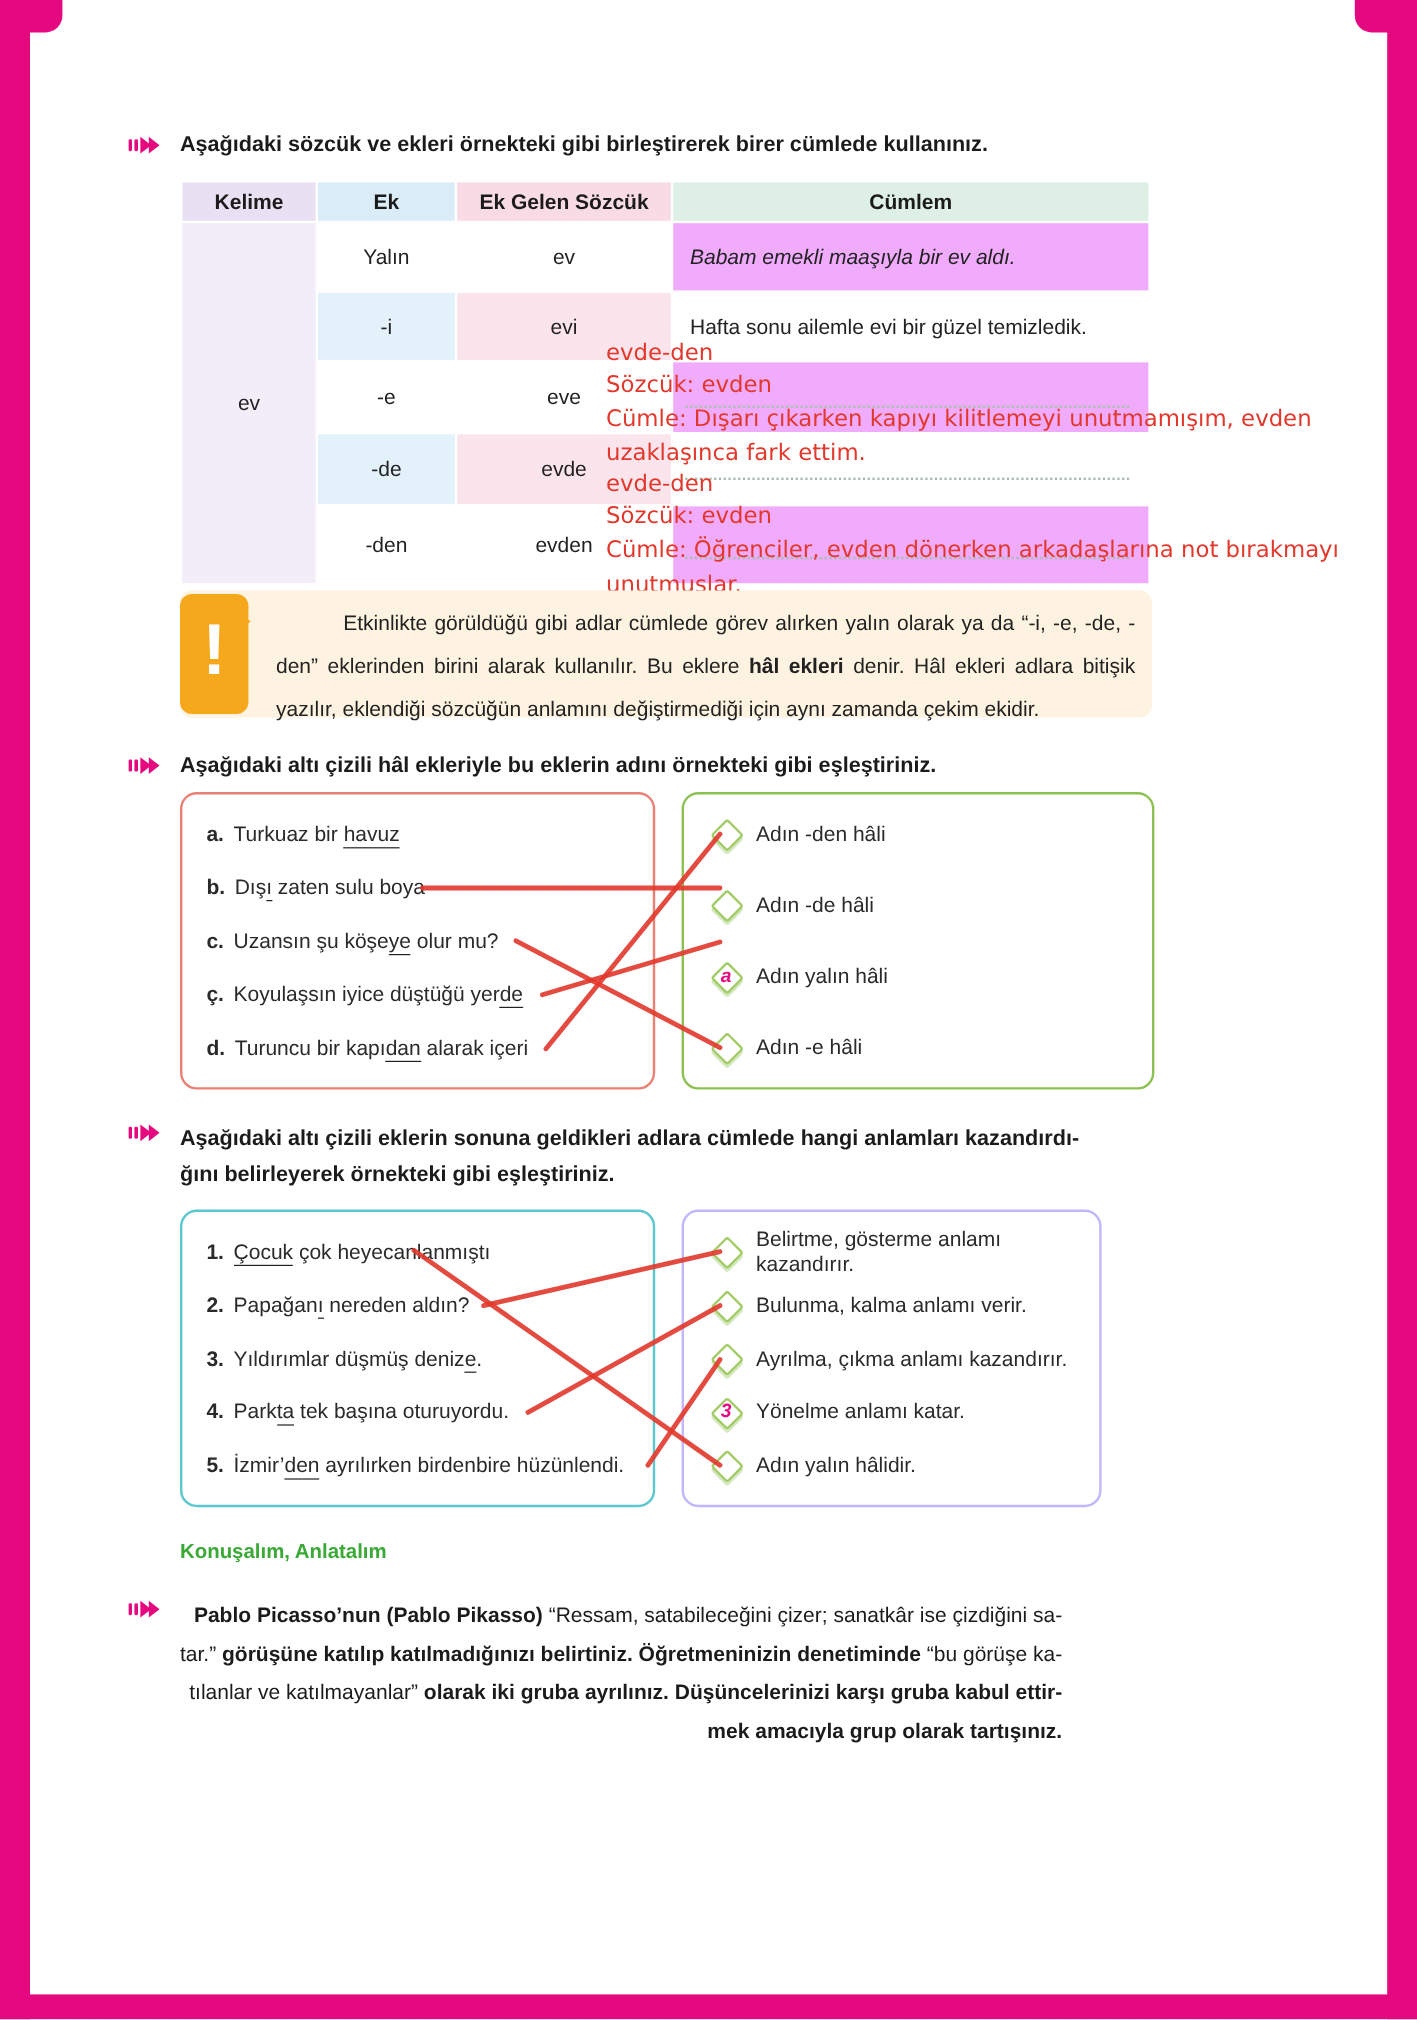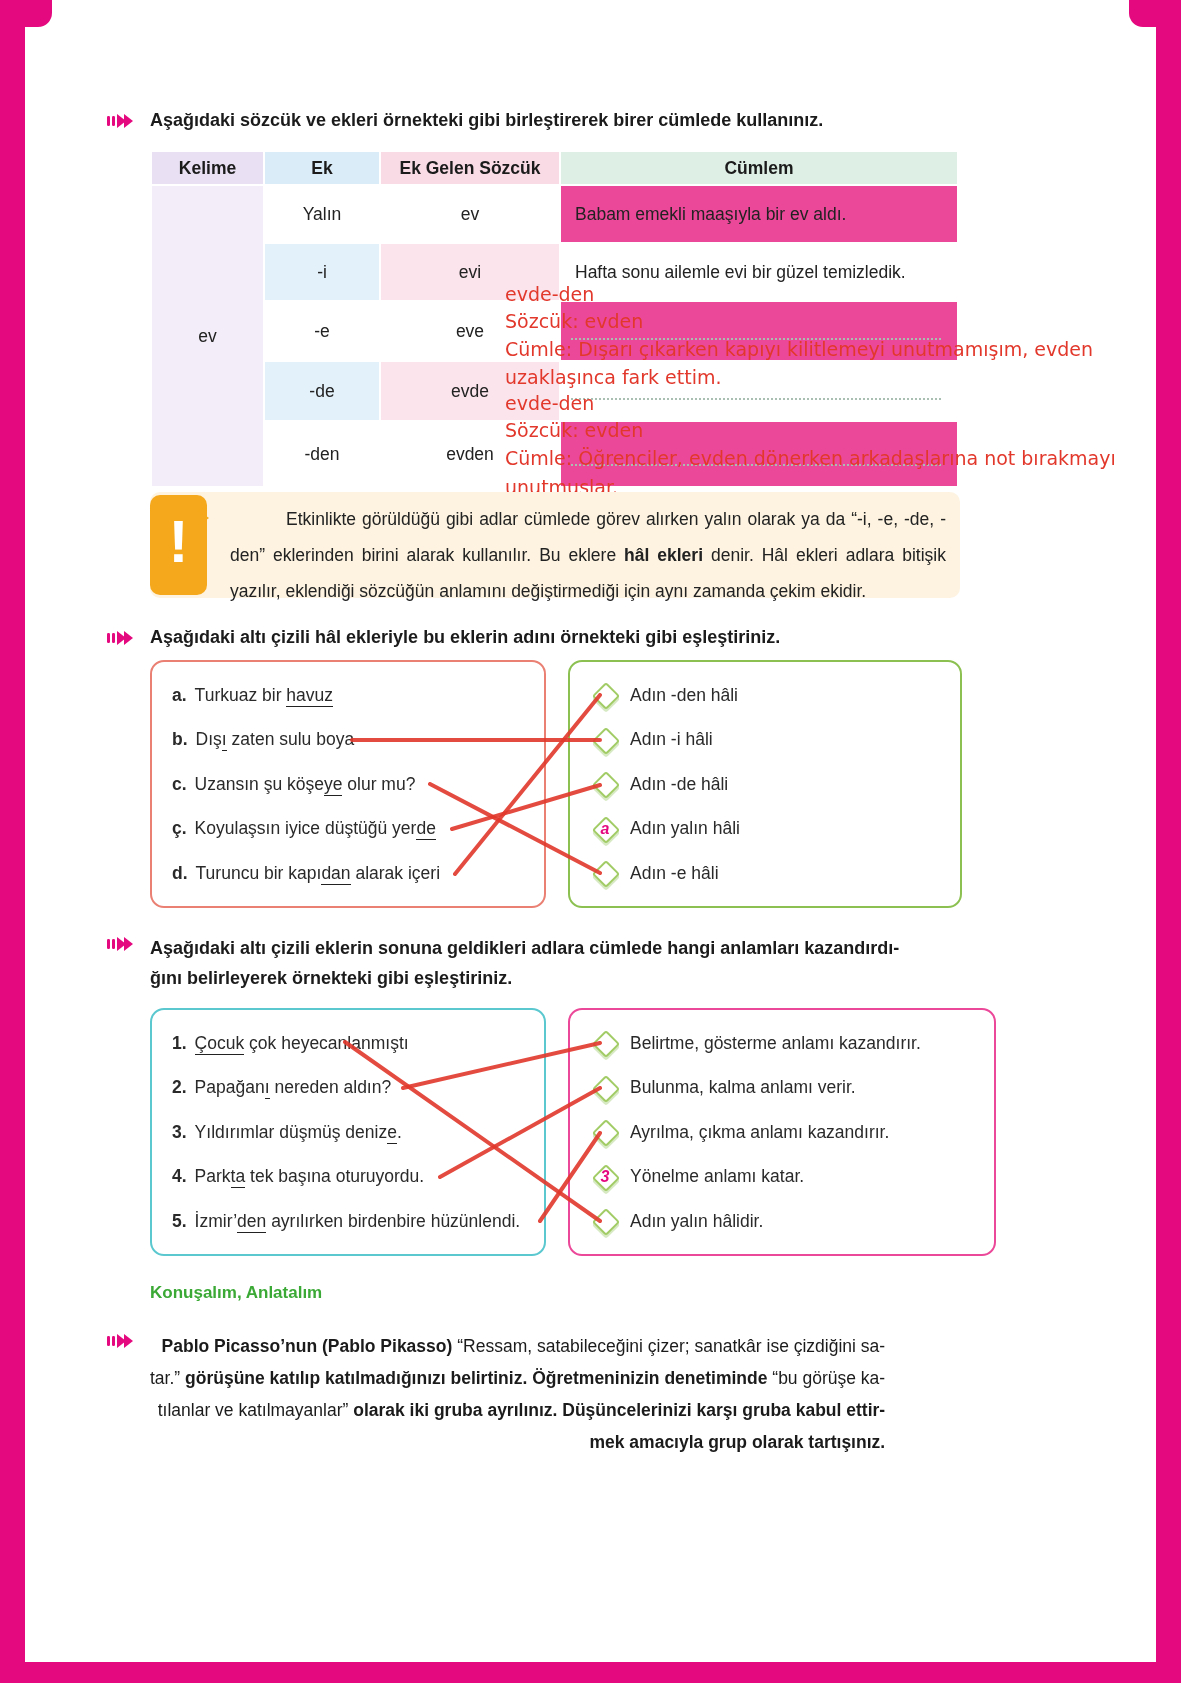--- a/index.html
+++ b/index.html
@@ -28,21 +28,21 @@
   .suffix-table{position:absolute;left:150px;top:150px;border-collapse:separate;border-spacing:2px;}
   .suffix-table th{height:32px;font-size:17.5px;color:#1b1b1b;text-align:center;vertical-align:middle;}
   .suffix-table td{font-size:17.5px;color:#222;text-align:center;vertical-align:middle;background:#fff;}
   .th-kelime{background:#e9e1f3;}
   .th-ek{background:#daecf7;}
   .th-sozcuk{background:#f9dbe5;}
   .th-cumle{background:#def0e5;}
   td.kelime-body{background:#f2edf8;}
   td.tint-blue{background:#e3f1fa;}
   td.tint-pink{background:#fbe4ec;}
-  td.tint-green{background:#ec4899;}
+  td.tint-green{background:#f0abfc;font-style:italic;}
   td.cumle{text-align:left;padding-left:14px;position:relative;}
   .dotline{position:absolute;left:10px;right:16px;bottom:20px;border-bottom:2px dotted #a9bfb1;}
 
   
   .hw-layer{position:absolute;inset:0;pointer-events:none;}
   .hw{position:absolute;white-space:nowrap;font-family:"DejaVu Sans",sans-serif;font-size:19px;color:var(--pen);}
 
   
   .note-box{position:absolute;left:150px;top:492px;width:810px;height:106px;background:#fdf3e0;border-radius:10px;}
   .note-badge{position:absolute;left:0;top:3px;width:57px;height:100px;background:#f6a81c;border-radius:10px;
@@ -53,21 +53,21 @@
   .note-text{position:absolute;left:80px;top:9px;width:716px;font-size:17.5px;line-height:36px;
              text-align:justify;text-indent:56px;color:#222;}
   .b{font-weight:bold;}
 
   
   .match-box{position:absolute;width:396px;height:248px;border-radius:14px;display:flex;
              flex-direction:column;justify-content:space-between;padding:15px 0;}
   #ex2-left{left:150px;top:660px;border:2px solid #ea8074;}
   #ex2-right{left:568px;top:660px;width:394px;border:2px solid #8cc152;}
   #ex3-left{left:150px;top:1008px;border:2px solid #5bc8cf;}
-  #ex3-right{left:568px;top:1008px;width:428px;border:2px solid #ec4899;}
+  #ex3-right{left:568px;top:1008px;width:350px;border:2px solid #c4b5fd;}
   .match-item{display:flex;align-items:center;padding-left:20px;font-size:17.5px;height:36px;color:#2a2a2a;}
   .item-label{font-weight:bold;margin-right:8px;}
   .u{border-bottom:1.5px solid #222;padding-bottom:1px;}
   .diamond{position:relative;width:30px;height:30px;flex:none;margin-right:10px;}
   .diamond::before{content:"";position:absolute;left:6px;top:6px;width:16px;height:16px;background:#fff;
                    border:2px solid #a2cc66;border-radius:3px;transform:rotate(45deg);
                    box-shadow:2px 2px 0 rgba(140,193,82,.35);}
   .diamond .mark{position:absolute;inset:0;display:flex;align-items:center;justify-content:center;
                  font-size:16px;font-weight:bold;font-style:italic;color:var(--pink);}
 
@@ -212,26 +212,20 @@
       <div class="match-item">
         <span class="diamond">
           <span class="mark"></span>
         </span>
         <span class="item-text">Adın -den hâli</span>
       </div>
       <div class="match-item">
         <span class="diamond">
           <span class="mark"></span>
         </span>
-        <span class="item-text">Adın -i hâli</span>
-      </div>
-      <div class="match-item">
-        <span class="diamond">
-          <span class="mark"></span>
-        </span>
         <span class="item-text">Adın -de hâli</span>
       </div>
       <div class="match-item">
         <span class="diamond">
           <span class="mark">a</span>
         </span>
         <span class="item-text">Adın yalın hâli</span>
       </div>
       <div class="match-item">
         <span class="diamond">

